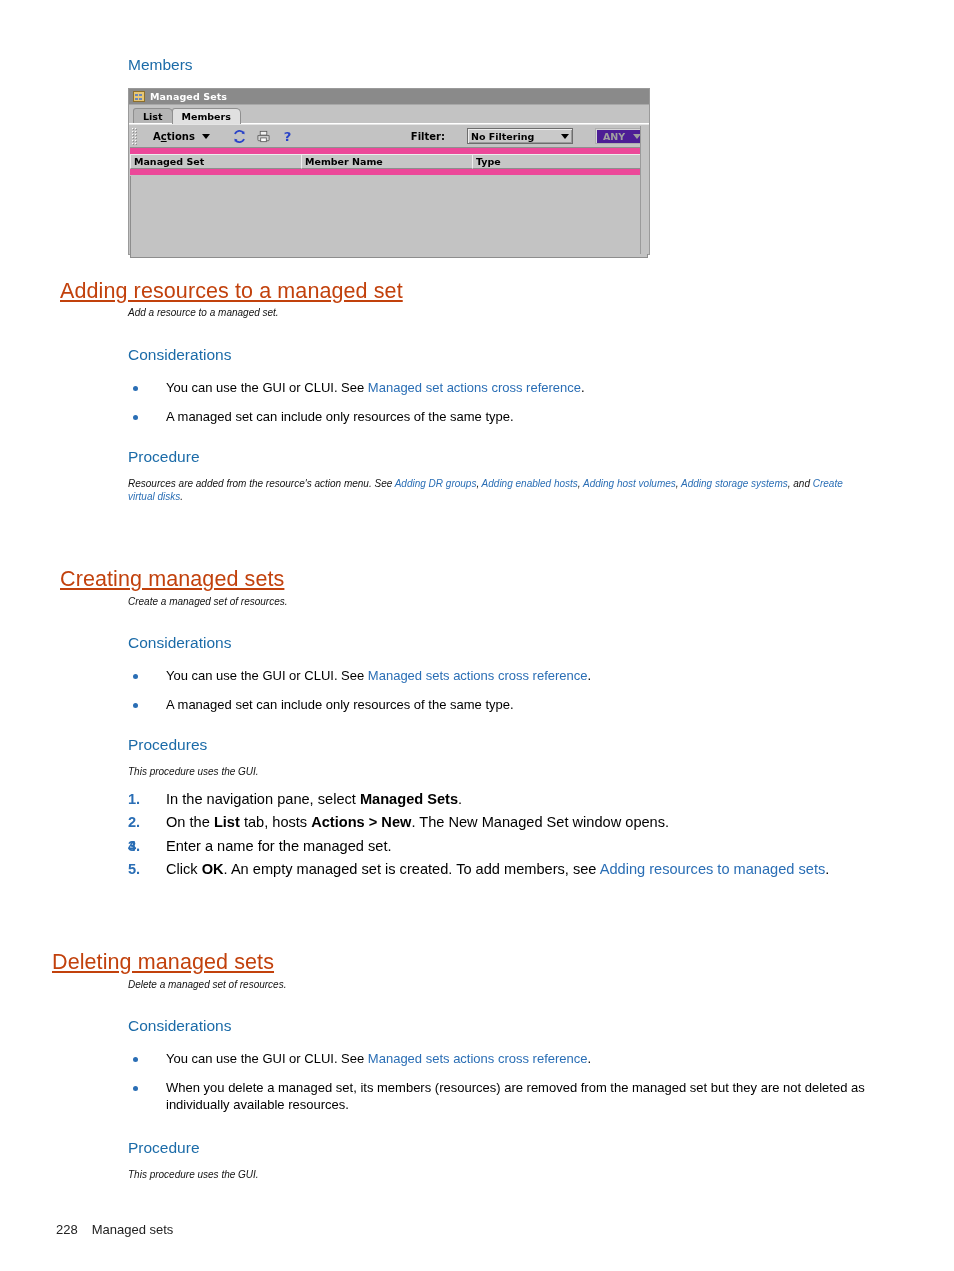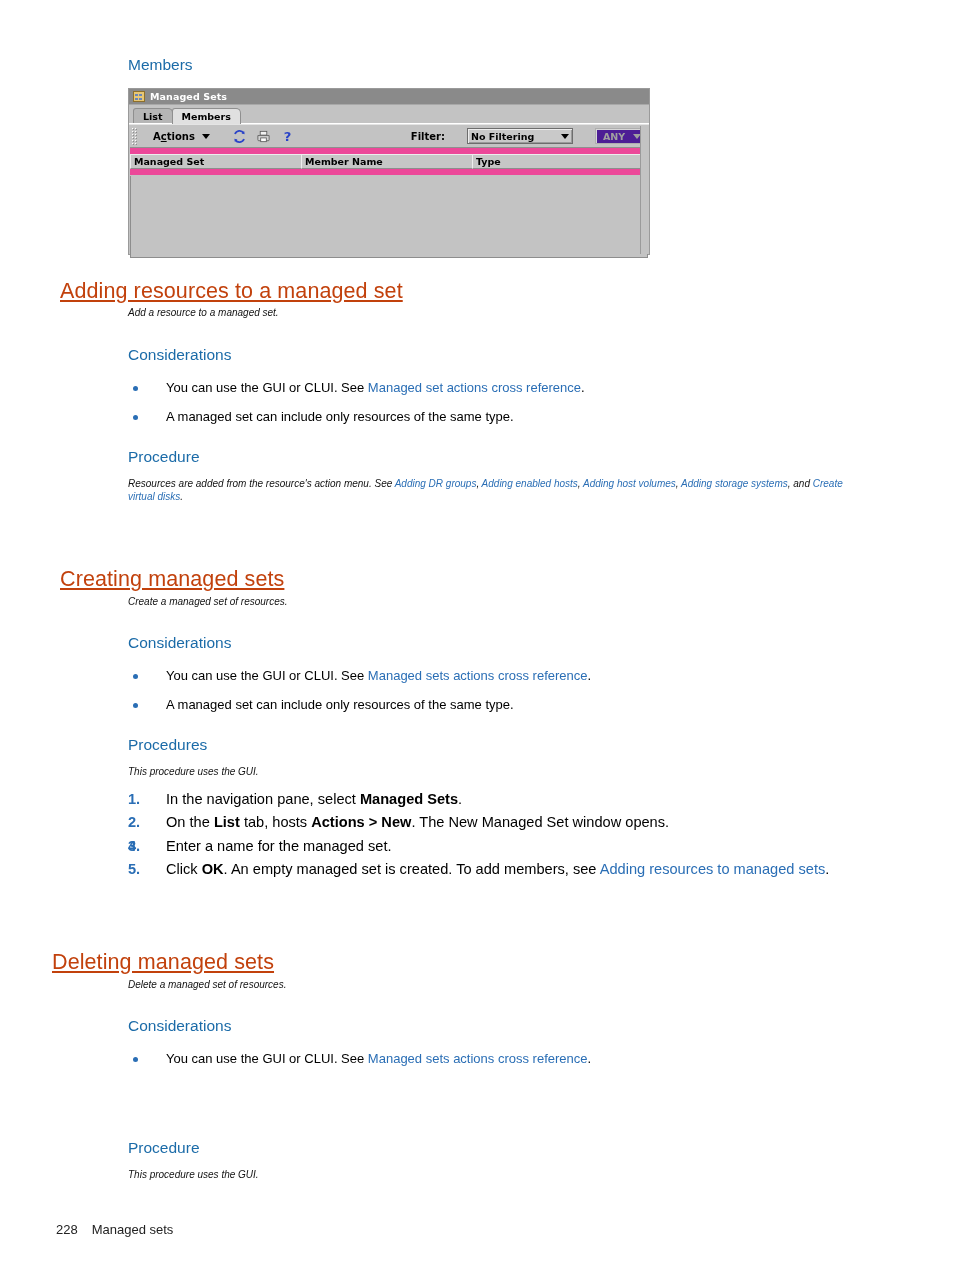--- a/index.html
+++ b/index.html
@@ -495,20 +495,24 @@
 
   <div class="body-text abs" style="left:128px; top:978px;">Delete a managed set of resources.</div>
 
   <div class="h3 abs" style="left:128px; top:1017px;">Considerations</div>
 
   <div class="abs" style="left:128px; top:1051px; width:760px;">
     <div class="bullet-row">
       <span class="dot"></span>
       <span>You can use the GUI or CLUI. See </span><span class="lnk">Managed sets actions cross reference</span><span>.</span>
     </div>
+    <div class="bullet-row">
+      <span class="dot"></span>
+      <span>When you delete a managed set, its members (resources) are removed from the managed set but they are not deleted as individually available resources.</span>
+    </div>
   </div>
 
   <div class="h3 abs" style="left:128px; top:1139px;">Procedure</div>
 
   <div class="body-text abs" style="left:128px; top:1168px;">This procedure uses the GUI.</div>
 
   <div class="footer">
     <span class="pg">228</span><span>Managed sets</span>
   </div>
 

